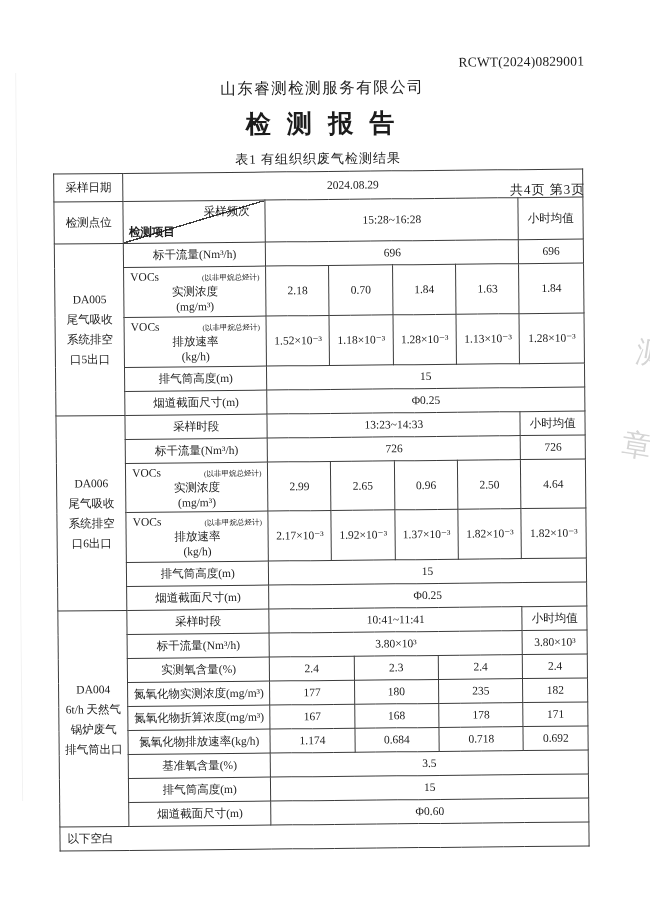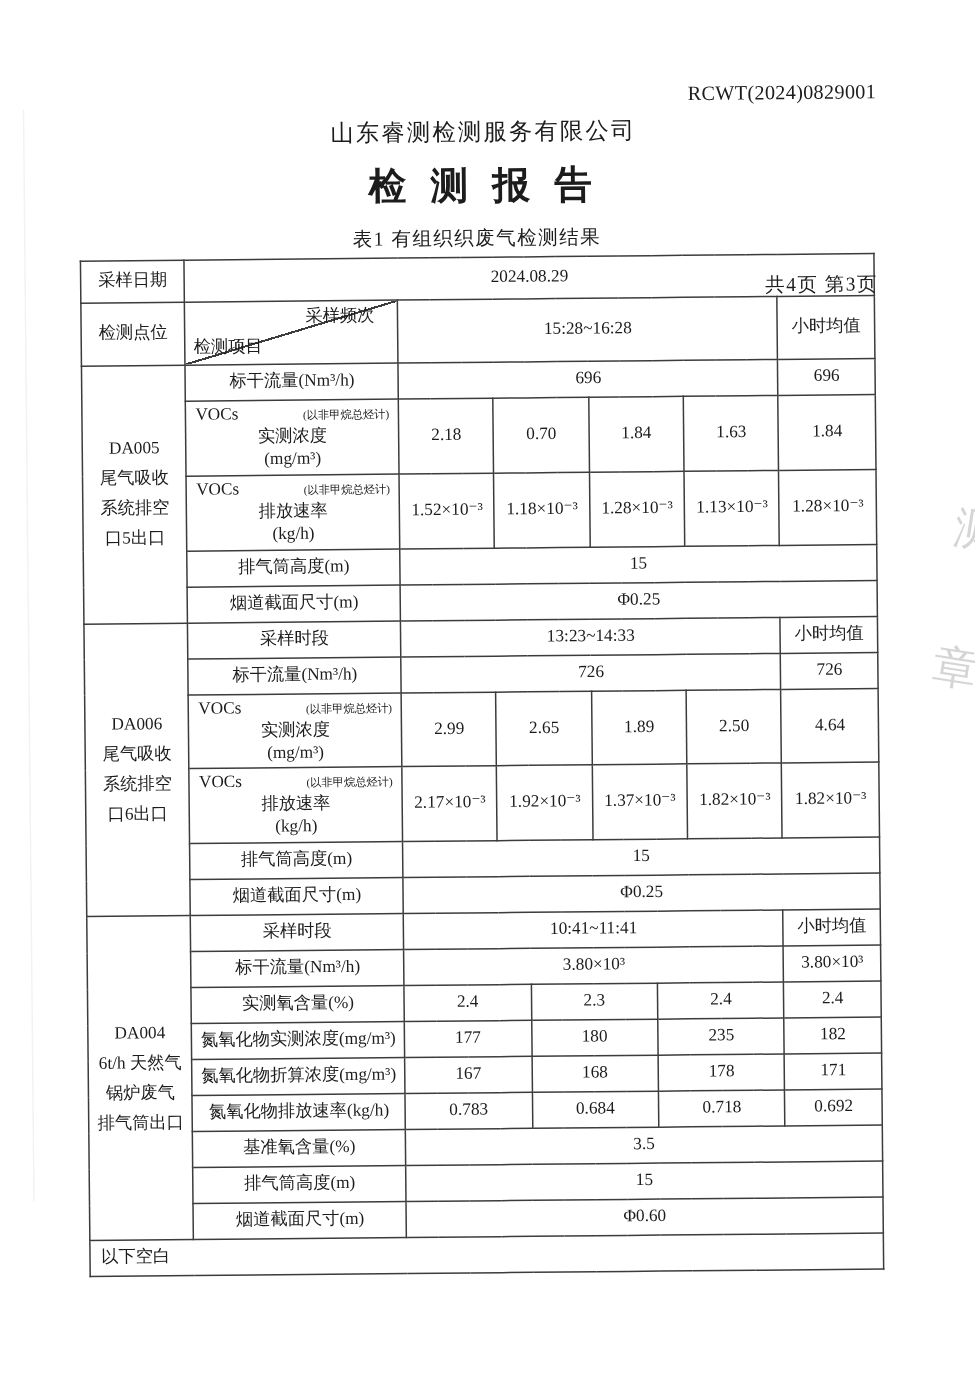--- a/index.html
+++ b/index.html
@@ -32,21 +32,21 @@
   tr.h-date td{height:28px;}
   
   td.diag{position:relative;padding:0;}
   .diag-line{
     position:absolute;inset:0;
     background:linear-gradient(to bottom right,
       transparent calc(50% - 0.7px), #3c3c3c calc(50% - 0.7px),
       #3c3c3c calc(50% + 0.7px), transparent calc(50% + 0.7px));
   }
   .diag-top{position:absolute;top:3px;right:15px;font-size:11.5px;}
-  .diag-bottom{position:absolute;bottom:3px;left:5px;font-size:11.5px;}
+  .diag-bottom{position:absolute;bottom:3px;left:5px;font-size:11.5px;font-weight:bold;}
   
   .edge-seal{
     position:absolute;right:-9px;top:333px;display:flex;flex-direction:column;gap:52px;
     font-size:30px;color:rgba(125,125,125,0.32);transform:rotate(9deg);
     font-family:"Liberation Serif","DejaVu Serif",serif;
   }
 </style>
 </head>
 <body>
 
@@ -152,21 +152,21 @@
       <td colspan="12">726</td>
       <td>726</td>
     </tr>
     <tr class="h-two">
       <td class="lbl">
         <div><span>VOCs</span><span class="sm">(以非甲烷总烃计)</span><span>实测浓度</span></div>
         <div>(mg/m³)</div>
       </td>
       <td colspan="3">2.99</td>
       <td colspan="3">2.65</td>
-      <td colspan="3">1.89</td>
+      <td colspan="3">0.96</td>
       <td colspan="3">2.50</td>
       <td>4.64</td>
     </tr>
     <tr class="h-two">
       <td class="lbl">
         <div><span>VOCs</span><span class="sm">(以非甲烷总烃计)</span><span>排放速率</span></div>
         <div>(kg/h)</div>
       </td>
       <td colspan="3">2.17×10⁻³</td>
       <td colspan="3">1.92×10⁻³</td>
@@ -213,21 +213,21 @@
     </tr>
     <tr>
       <td class="lbl">氮氧化物折算浓度(mg/m³)</td>
       <td colspan="4">167</td>
       <td colspan="4">168</td>
       <td colspan="4">178</td>
       <td>171</td>
     </tr>
     <tr>
       <td class="lbl">氮氧化物排放速率(kg/h)</td>
-      <td colspan="4">0.783</td>
+      <td colspan="4">1.174</td>
       <td colspan="4">0.684</td>
       <td colspan="4">0.718</td>
       <td>0.692</td>
     </tr>
     <tr>
       <td class="lbl">基准氧含量(%)</td>
       <td colspan="13">3.5</td>
     </tr>
     <tr>
       <td class="lbl">排气筒高度(m)</td>

